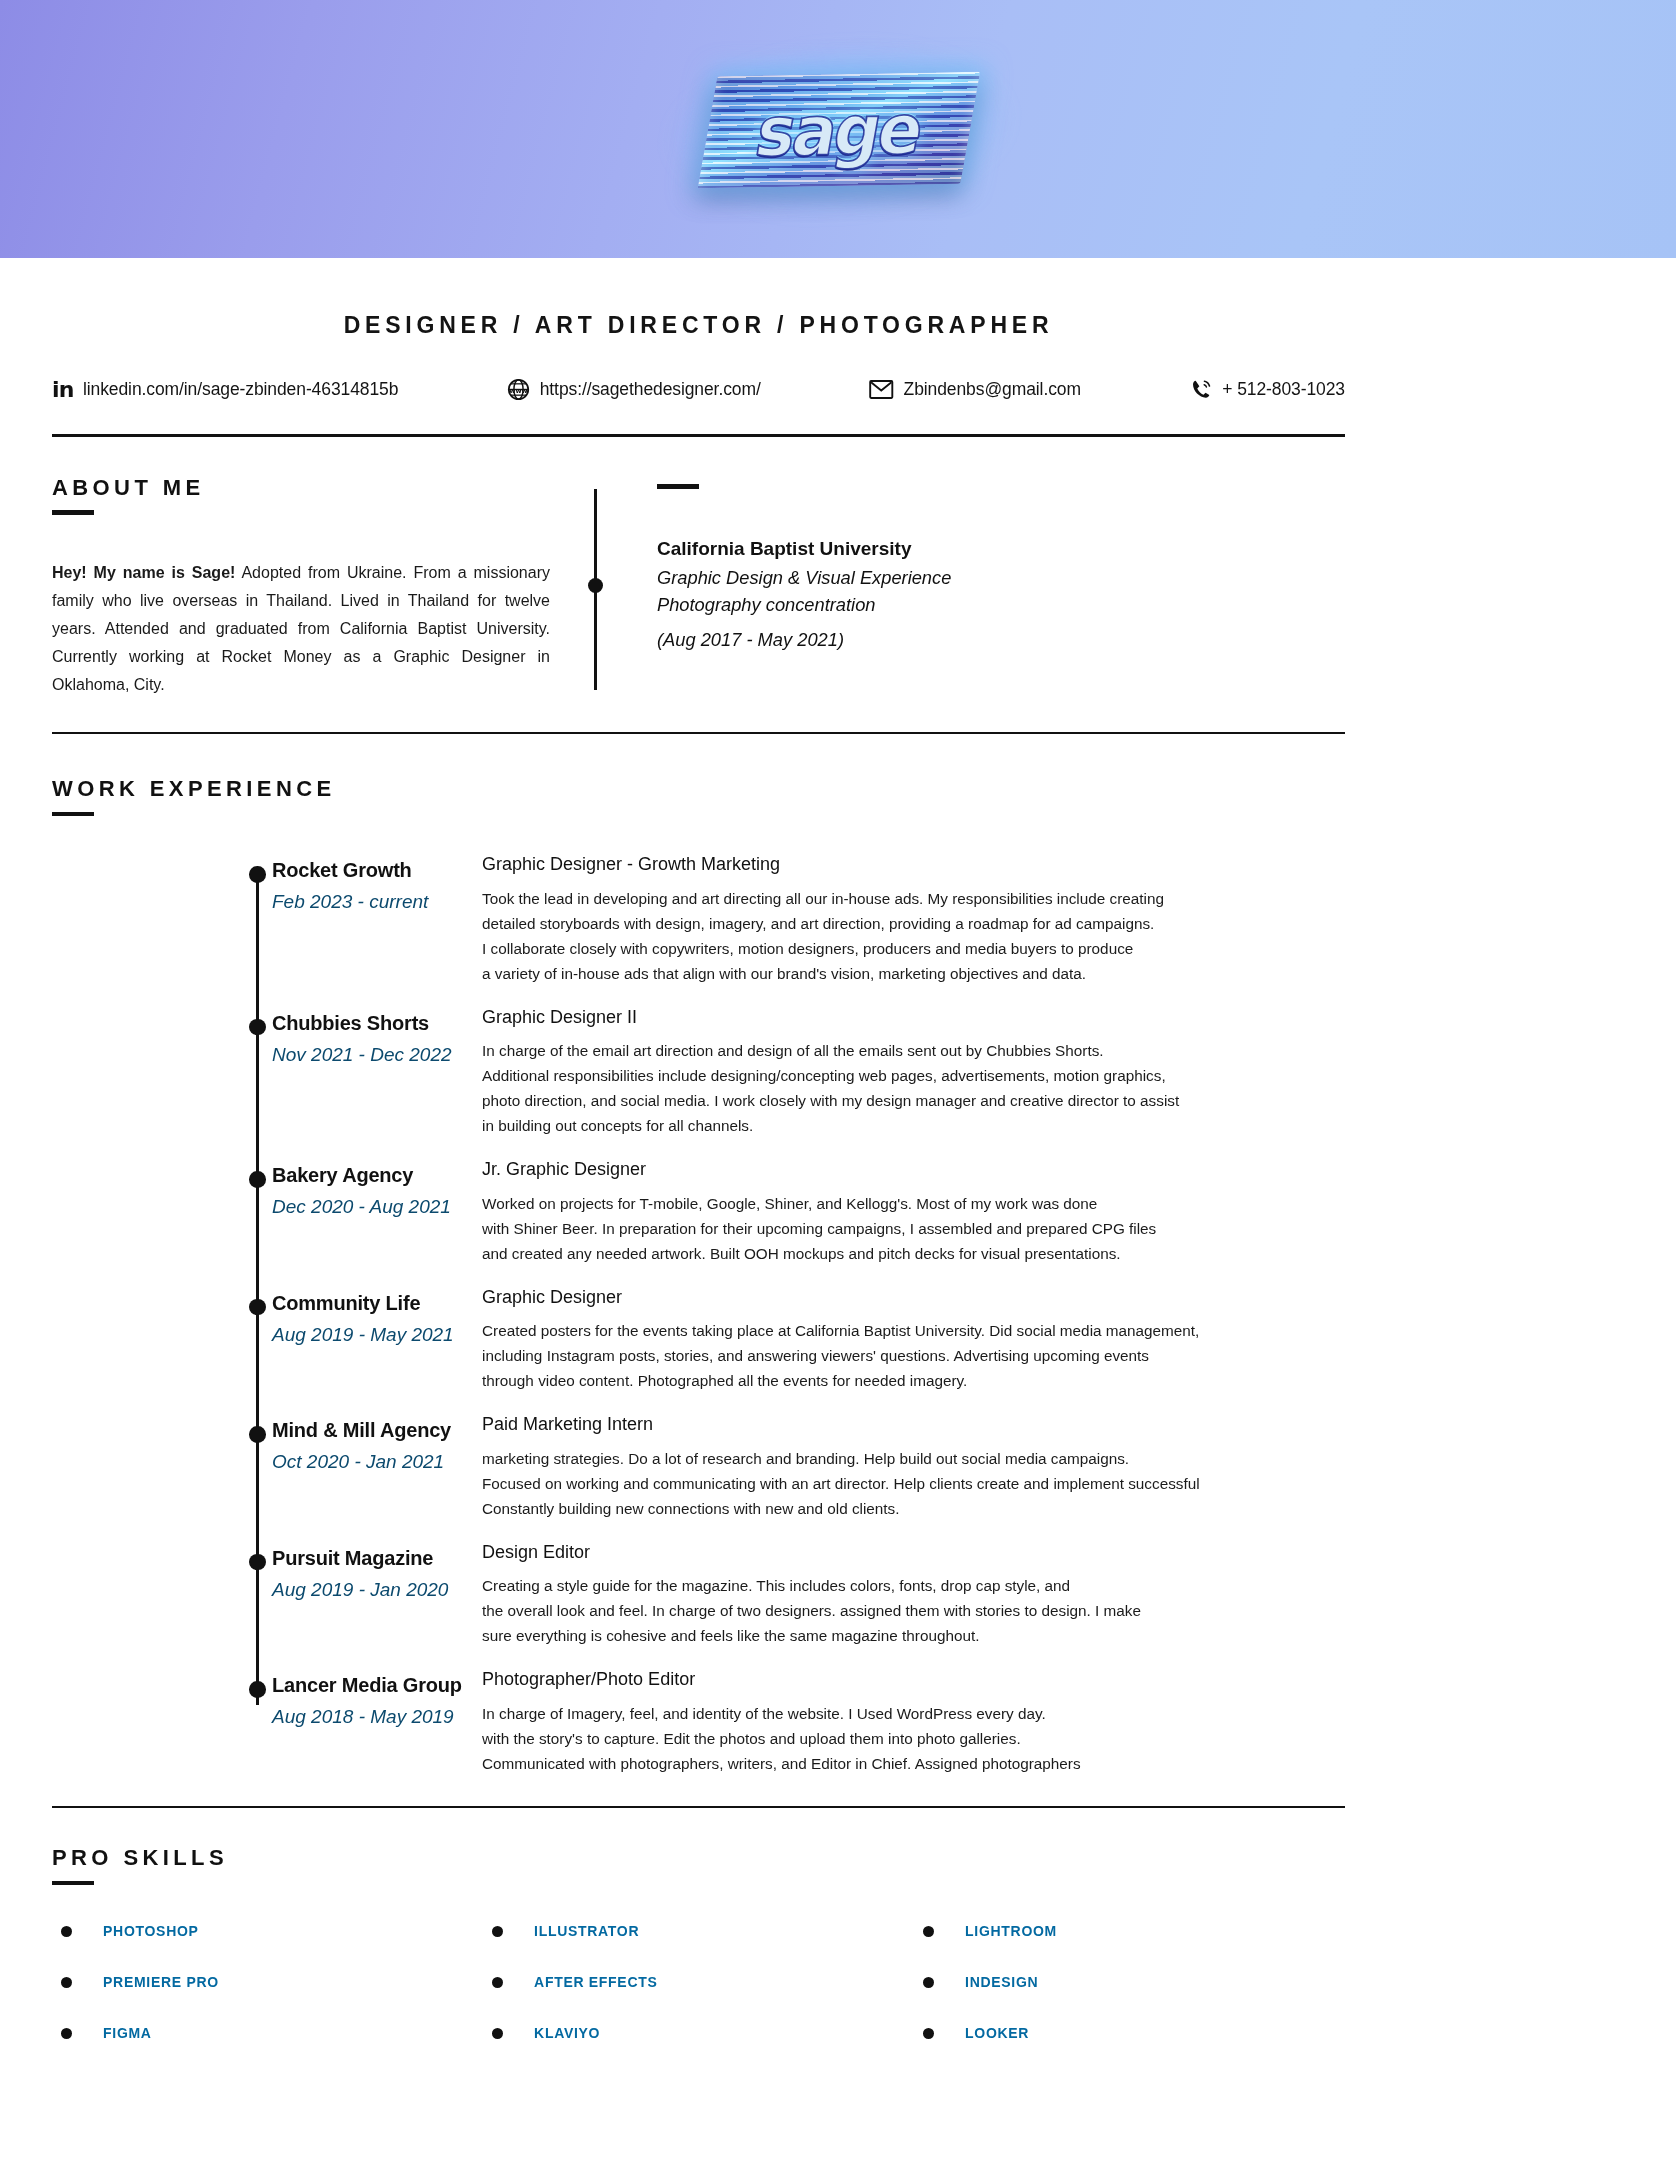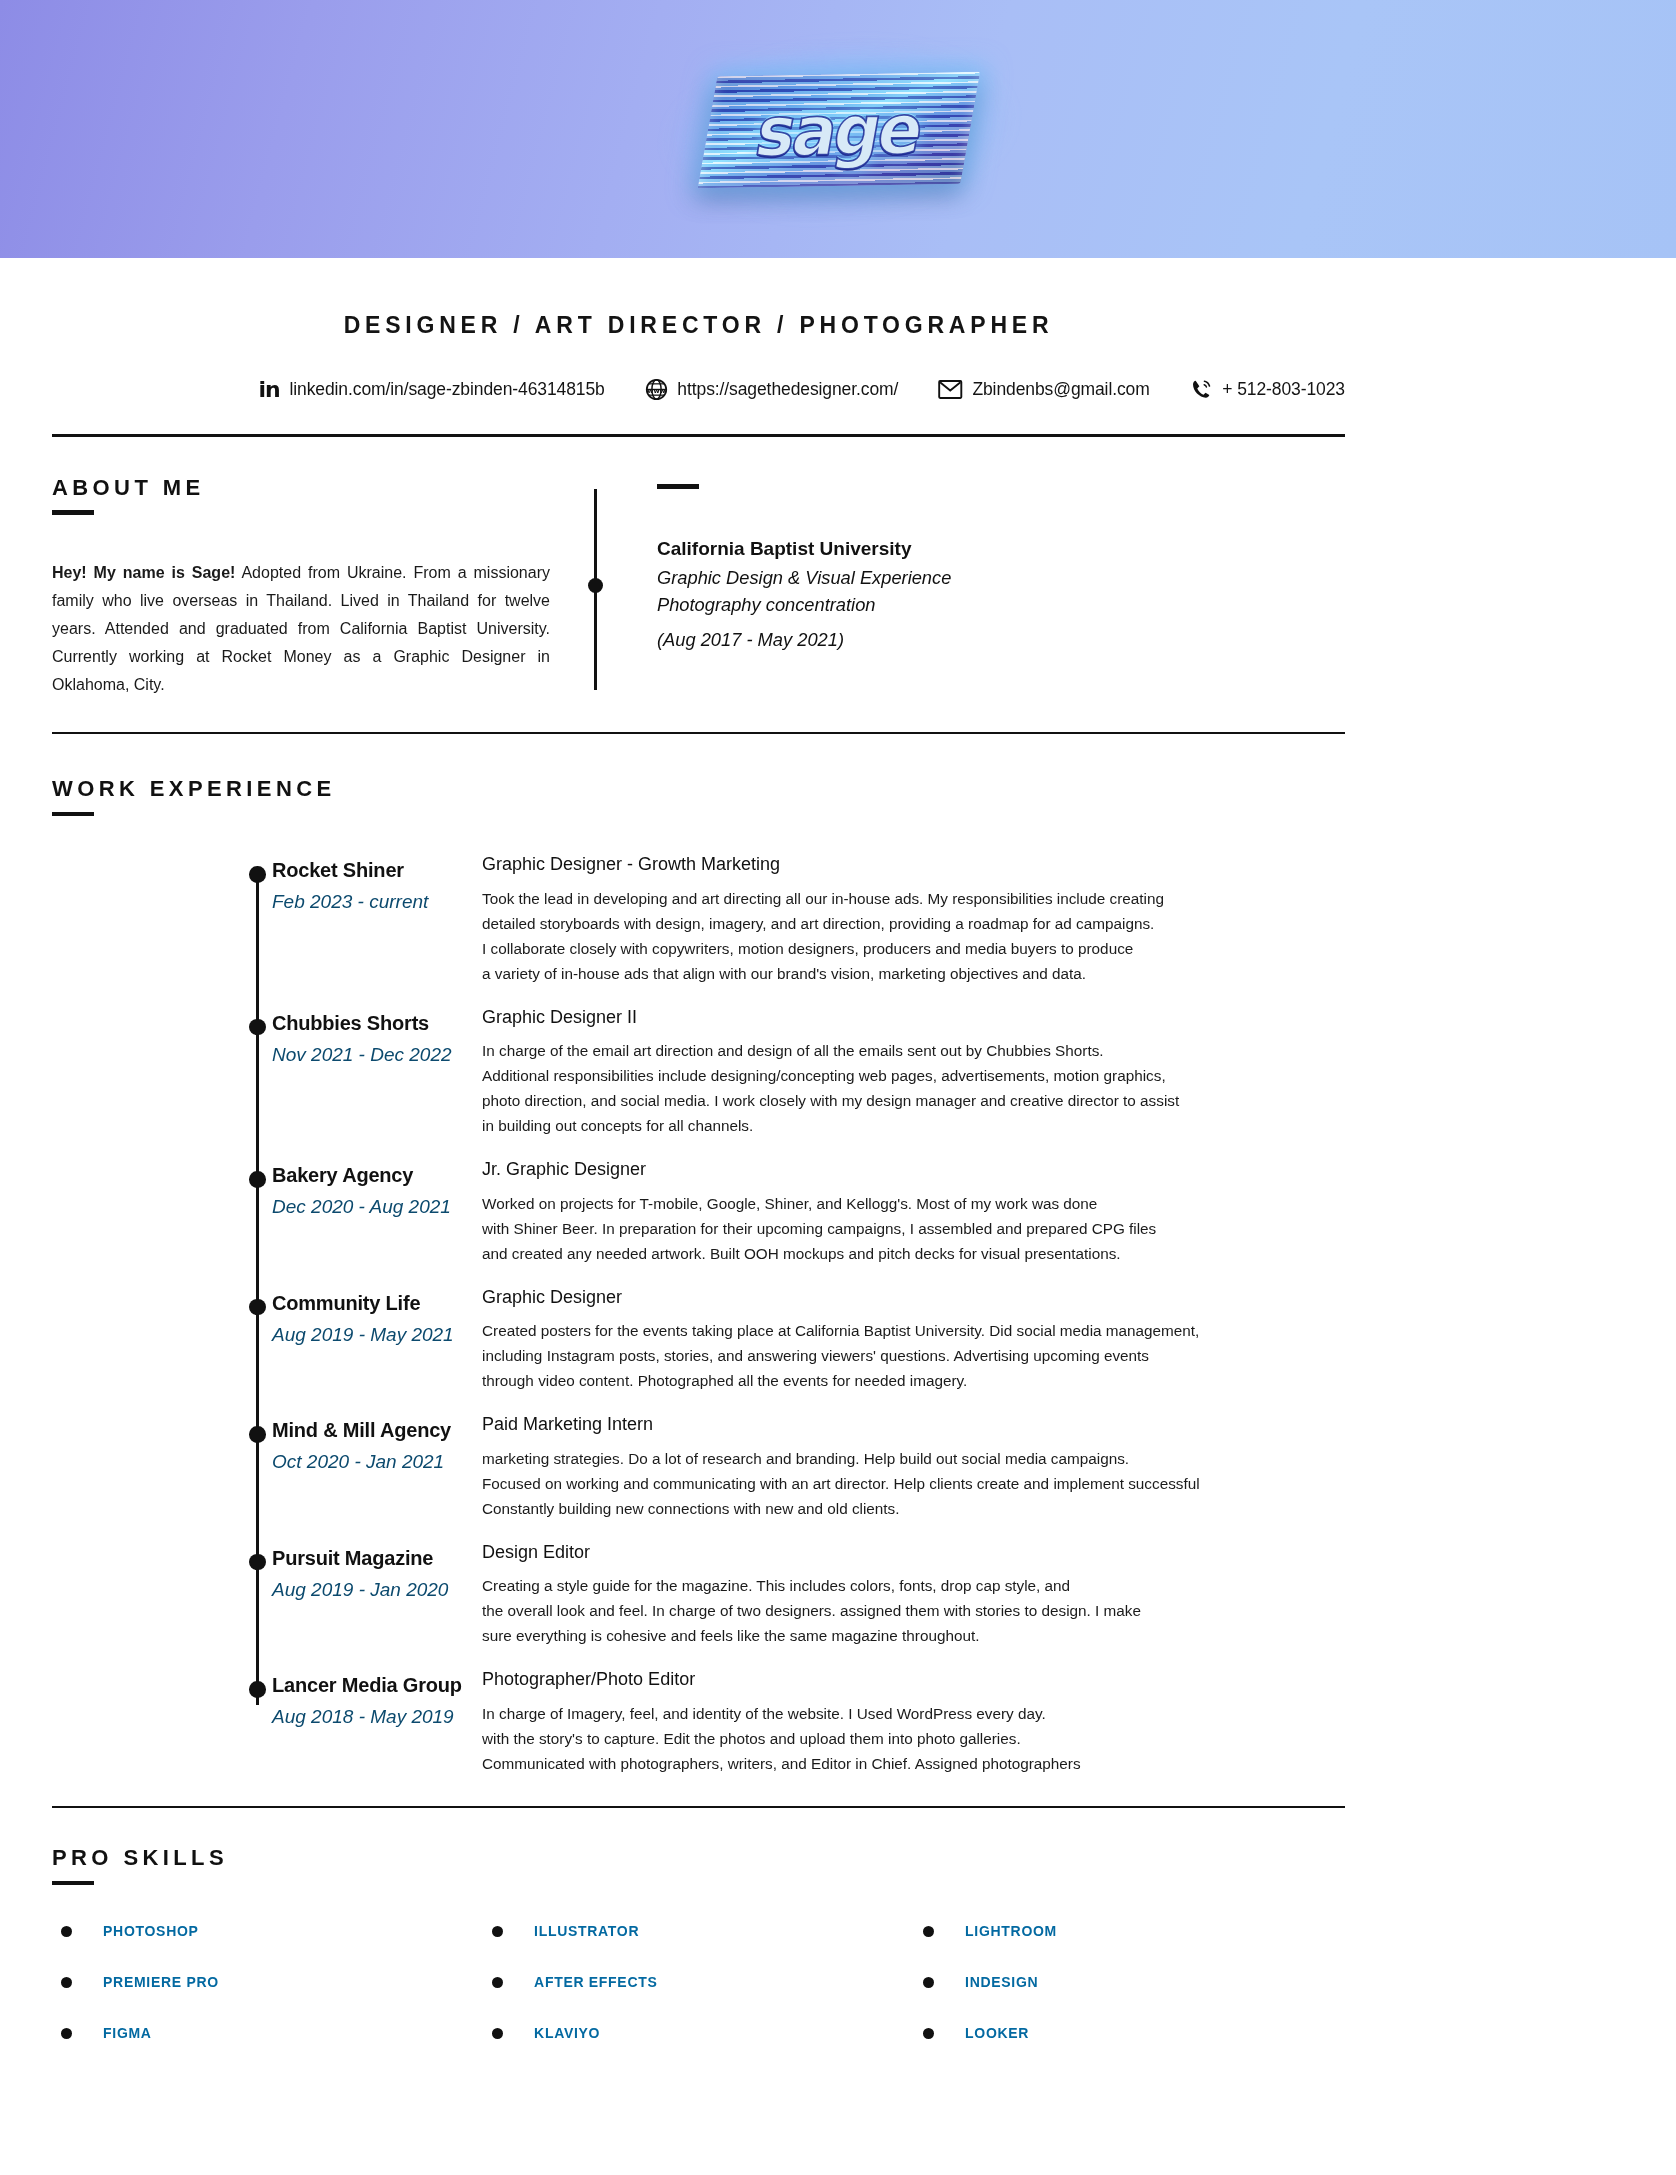--- a/index.html
+++ b/index.html
@@ -110,21 +110,21 @@
     font-weight: bold;
     letter-spacing: 4.8px;
     color: #141414;
     margin-top: 54px;
   }
 
   
   .contact-row {
     margin-top: 39px;
     display: flex;
-    justify-content: flex-end;
+    justify-content: space-between;
     align-items: center;
     gap: 40px;
   }
   .contact-item {
     display: flex;
     align-items: center;
     gap: 9.6px;
     font-size: 17.5px;
     color: #141414;
     white-space: nowrap;
@@ -408,21 +408,21 @@
     <div class="work-head">
       <div class="sec-title">WORK EXPERIENCE</div>
       <div class="sec-underline"></div>
     </div>
 
     <div class="work-list" id="work-list">
       <div class="timeline" id="work-timeline" style="top: 20px; height: 831px;"></div>
     <div class="job">
           <div class="job-dot"></div>
           <div class="job-left">
-            <div class="job-company">Rocket Shiner</div>
+            <div class="job-company">Rocket Growth</div>
             <div class="job-dates">Feb 2023 - current</div>
           </div>
           <div class="job-right">
             <div class="job-role">Graphic Designer - Growth Marketing</div>
             <div class="job-desc">
               <div>Took the lead in developing and art directing all our in-house ads. My responsibilities include creating</div>
               <div>detailed storyboards with design, imagery, and art direction, providing a roadmap for ad campaigns.</div>
               <div>I collaborate closely with copywriters, motion designers, producers and media buyers to produce</div>
               <div>a variety of in-house ads that align with our brand's vision, marketing objectives and data.</div>
             </div>

